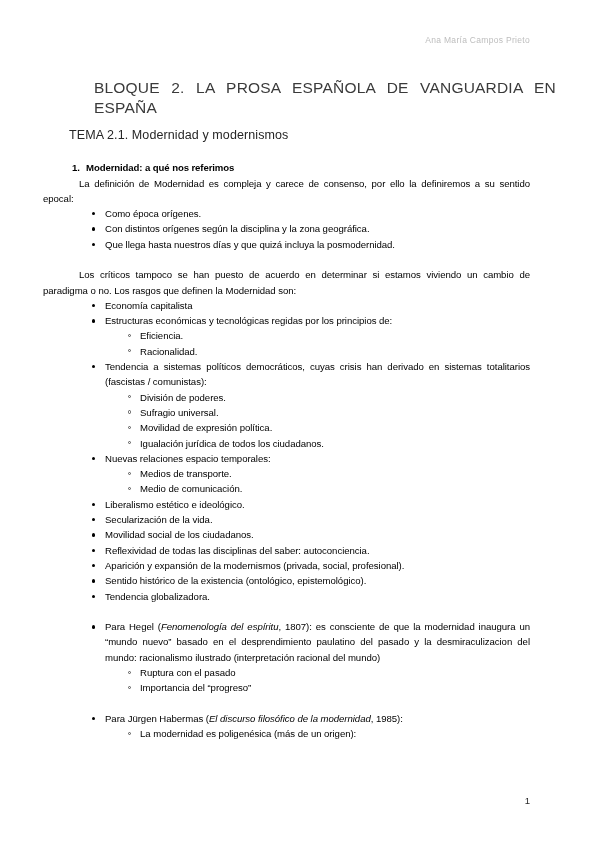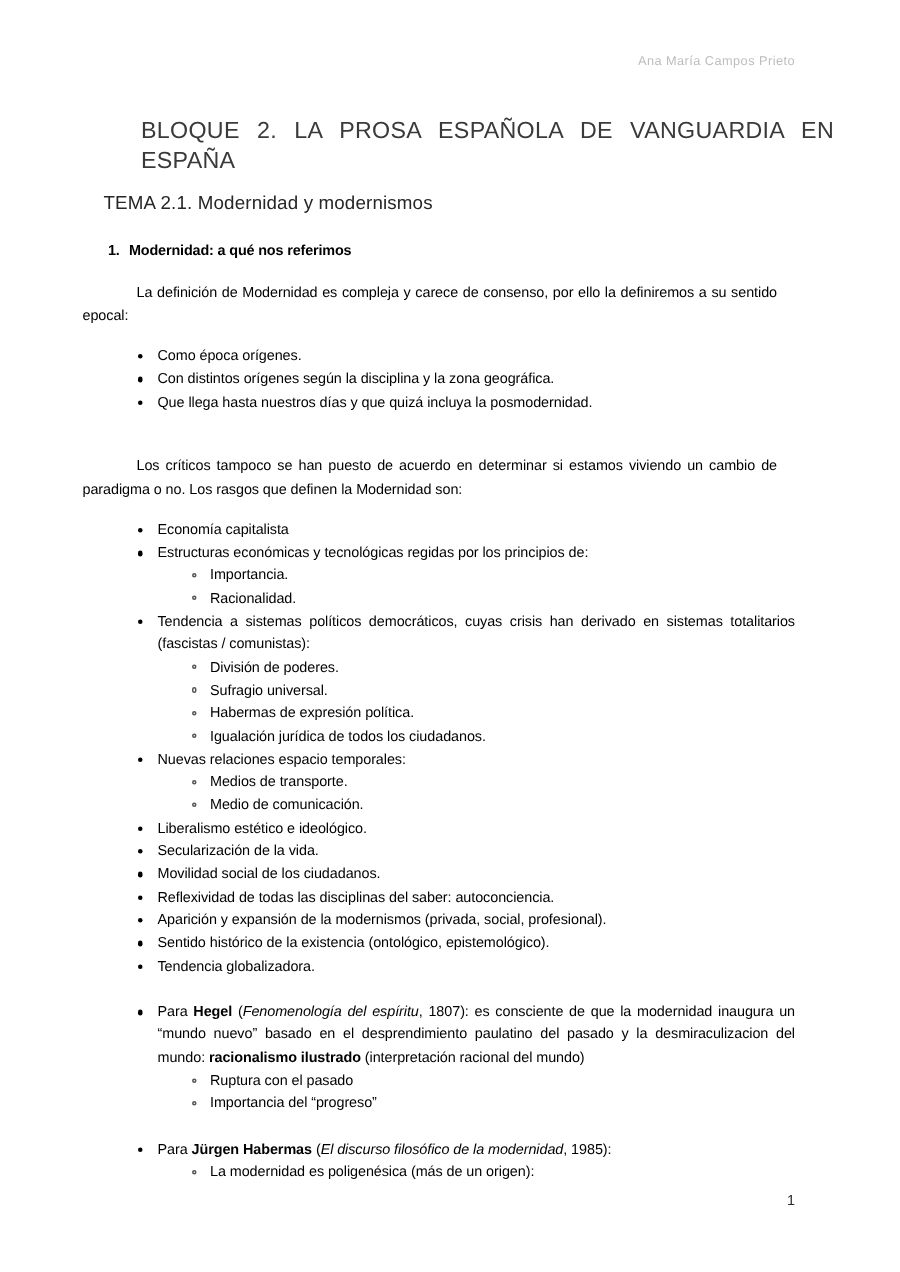--- a/index.html
+++ b/index.html
@@ -69,21 +69,21 @@
     letter-spacing: -0.1px;
   }
   .num-head .num {
     display: inline-block;
     width: 14px;
     margin-left: -20px;
     text-align: left;
   }
 
   p.para {
-    margin: 12px;
+    margin: 0;
     padding: 0 70px 0 43px;
     font-size: 9.6px;
     line-height: 15.3px;
     text-align: justify;
     text-indent: 36px;
     letter-spacing: -0.05px;
   }
 
   ul.lvl1 {
     list-style: none;
@@ -133,21 +133,21 @@
     width: 3.2px;
     height: 3.2px;
     border-radius: 50%;
     border: 1px solid #555;
     background: transparent;
     box-sizing: border-box;
   }
 
   .spacer { height: 15.3px; }
 
-  b, strong { font-weight: bold; }
+  b, strong { font-weight: normal; }
   i, em { font-style: italic; }
 
   .page-number {
     position: absolute;
     left: 0;
     top: 795px;
     width: 600px;
     padding-right: 70px;
     box-sizing: border-box;
     text-align: right;
@@ -182,29 +182,29 @@
 
     <div class="spacer"></div>
 
     <p class="para">Los críticos tampoco se han puesto de acuerdo en determinar si estamos viviendo un cambio de paradigma o no. Los rasgos que definen la Modernidad son:</p>
 
     <ul class="lvl1">
       <li>Economía capitalista</li>
 
       <li>Estructuras económicas y tecnológicas regidas por los principios de:</li>
       <ul class="lvl2">
-        <li>Importancia.</li>
+        <li>Eficiencia.</li>
         <li>Racionalidad.</li>
       </ul>
 
       <li class="justify-block">Tendencia a sistemas políticos democráticos, cuyas crisis han derivado en sistemas totalitarios (fascistas / comunistas):</li>
       <ul class="lvl2">
         <li>División de poderes.</li>
         <li>Sufragio universal.</li>
-        <li>Habermas de expresión política.</li>
+        <li>Movilidad de expresión política.</li>
         <li>Igualación jurídica de todos los ciudadanos.</li>
       </ul>
 
       <li>Nuevas relaciones espacio temporales:</li>
       <ul class="lvl2">
         <li>Medios de transporte.</li>
         <li>Medio de comunicación.</li>
       </ul>
 
       <li>Liberalismo estético e ideológico.</li>

